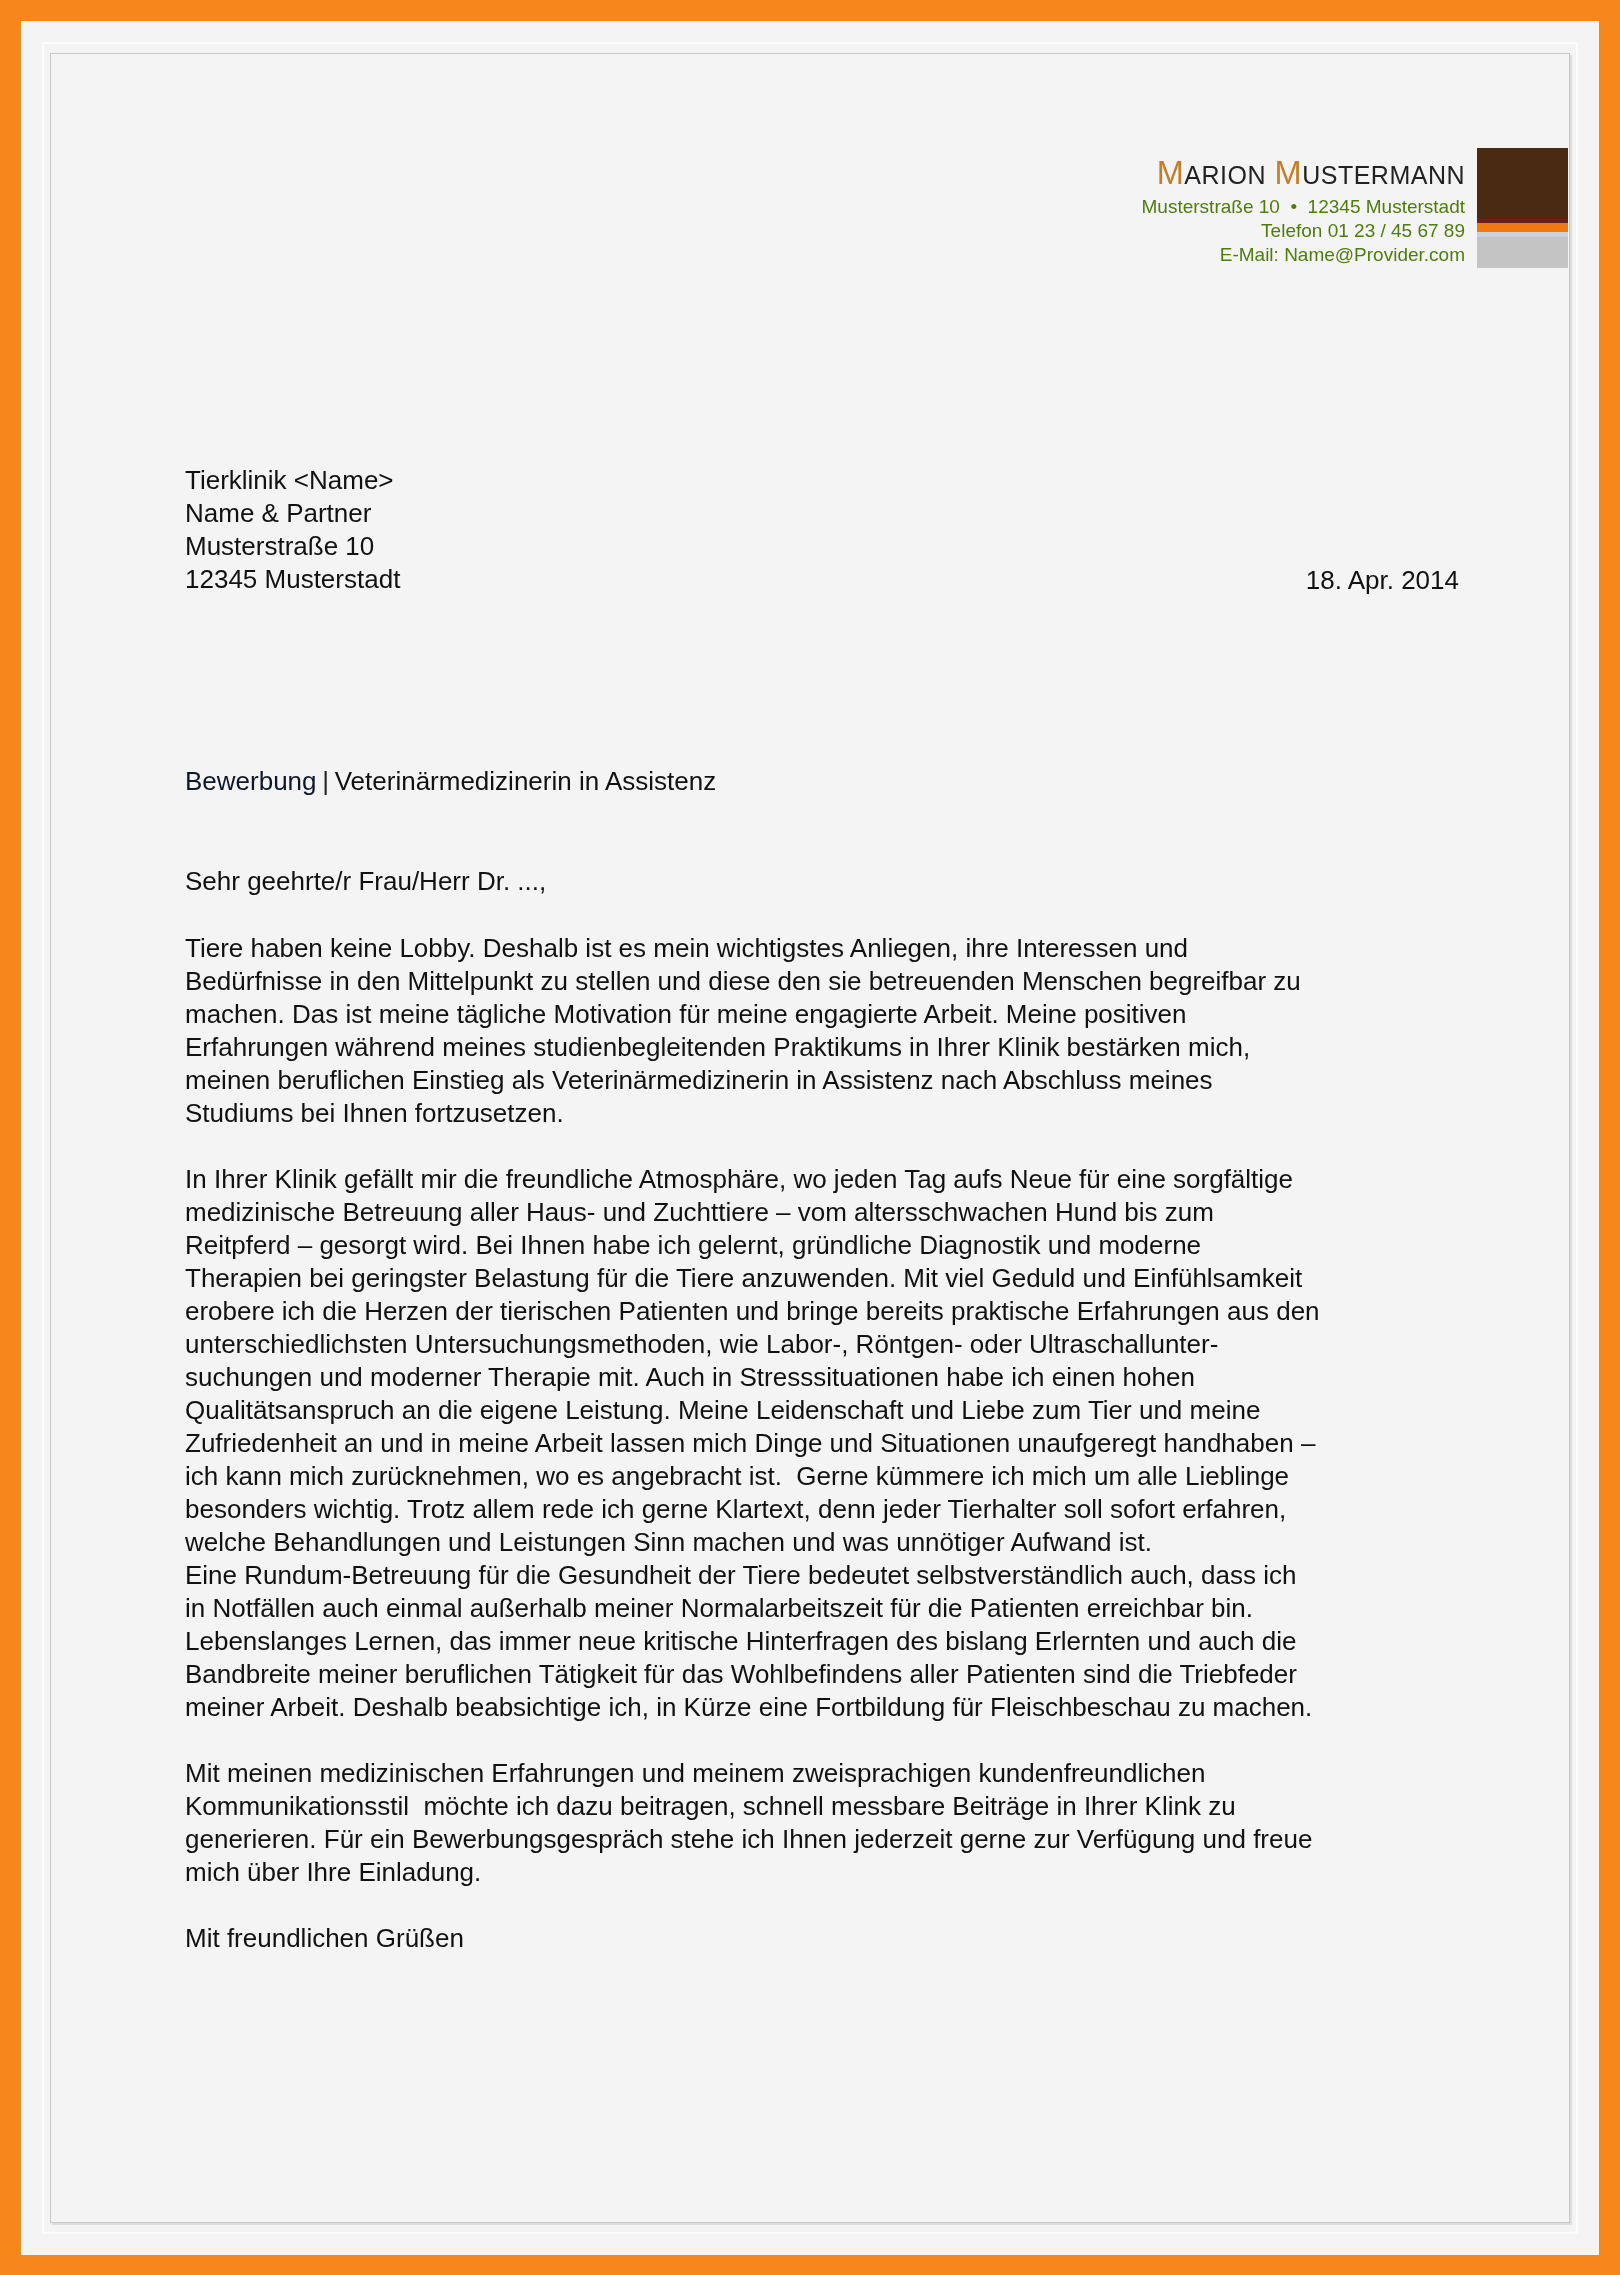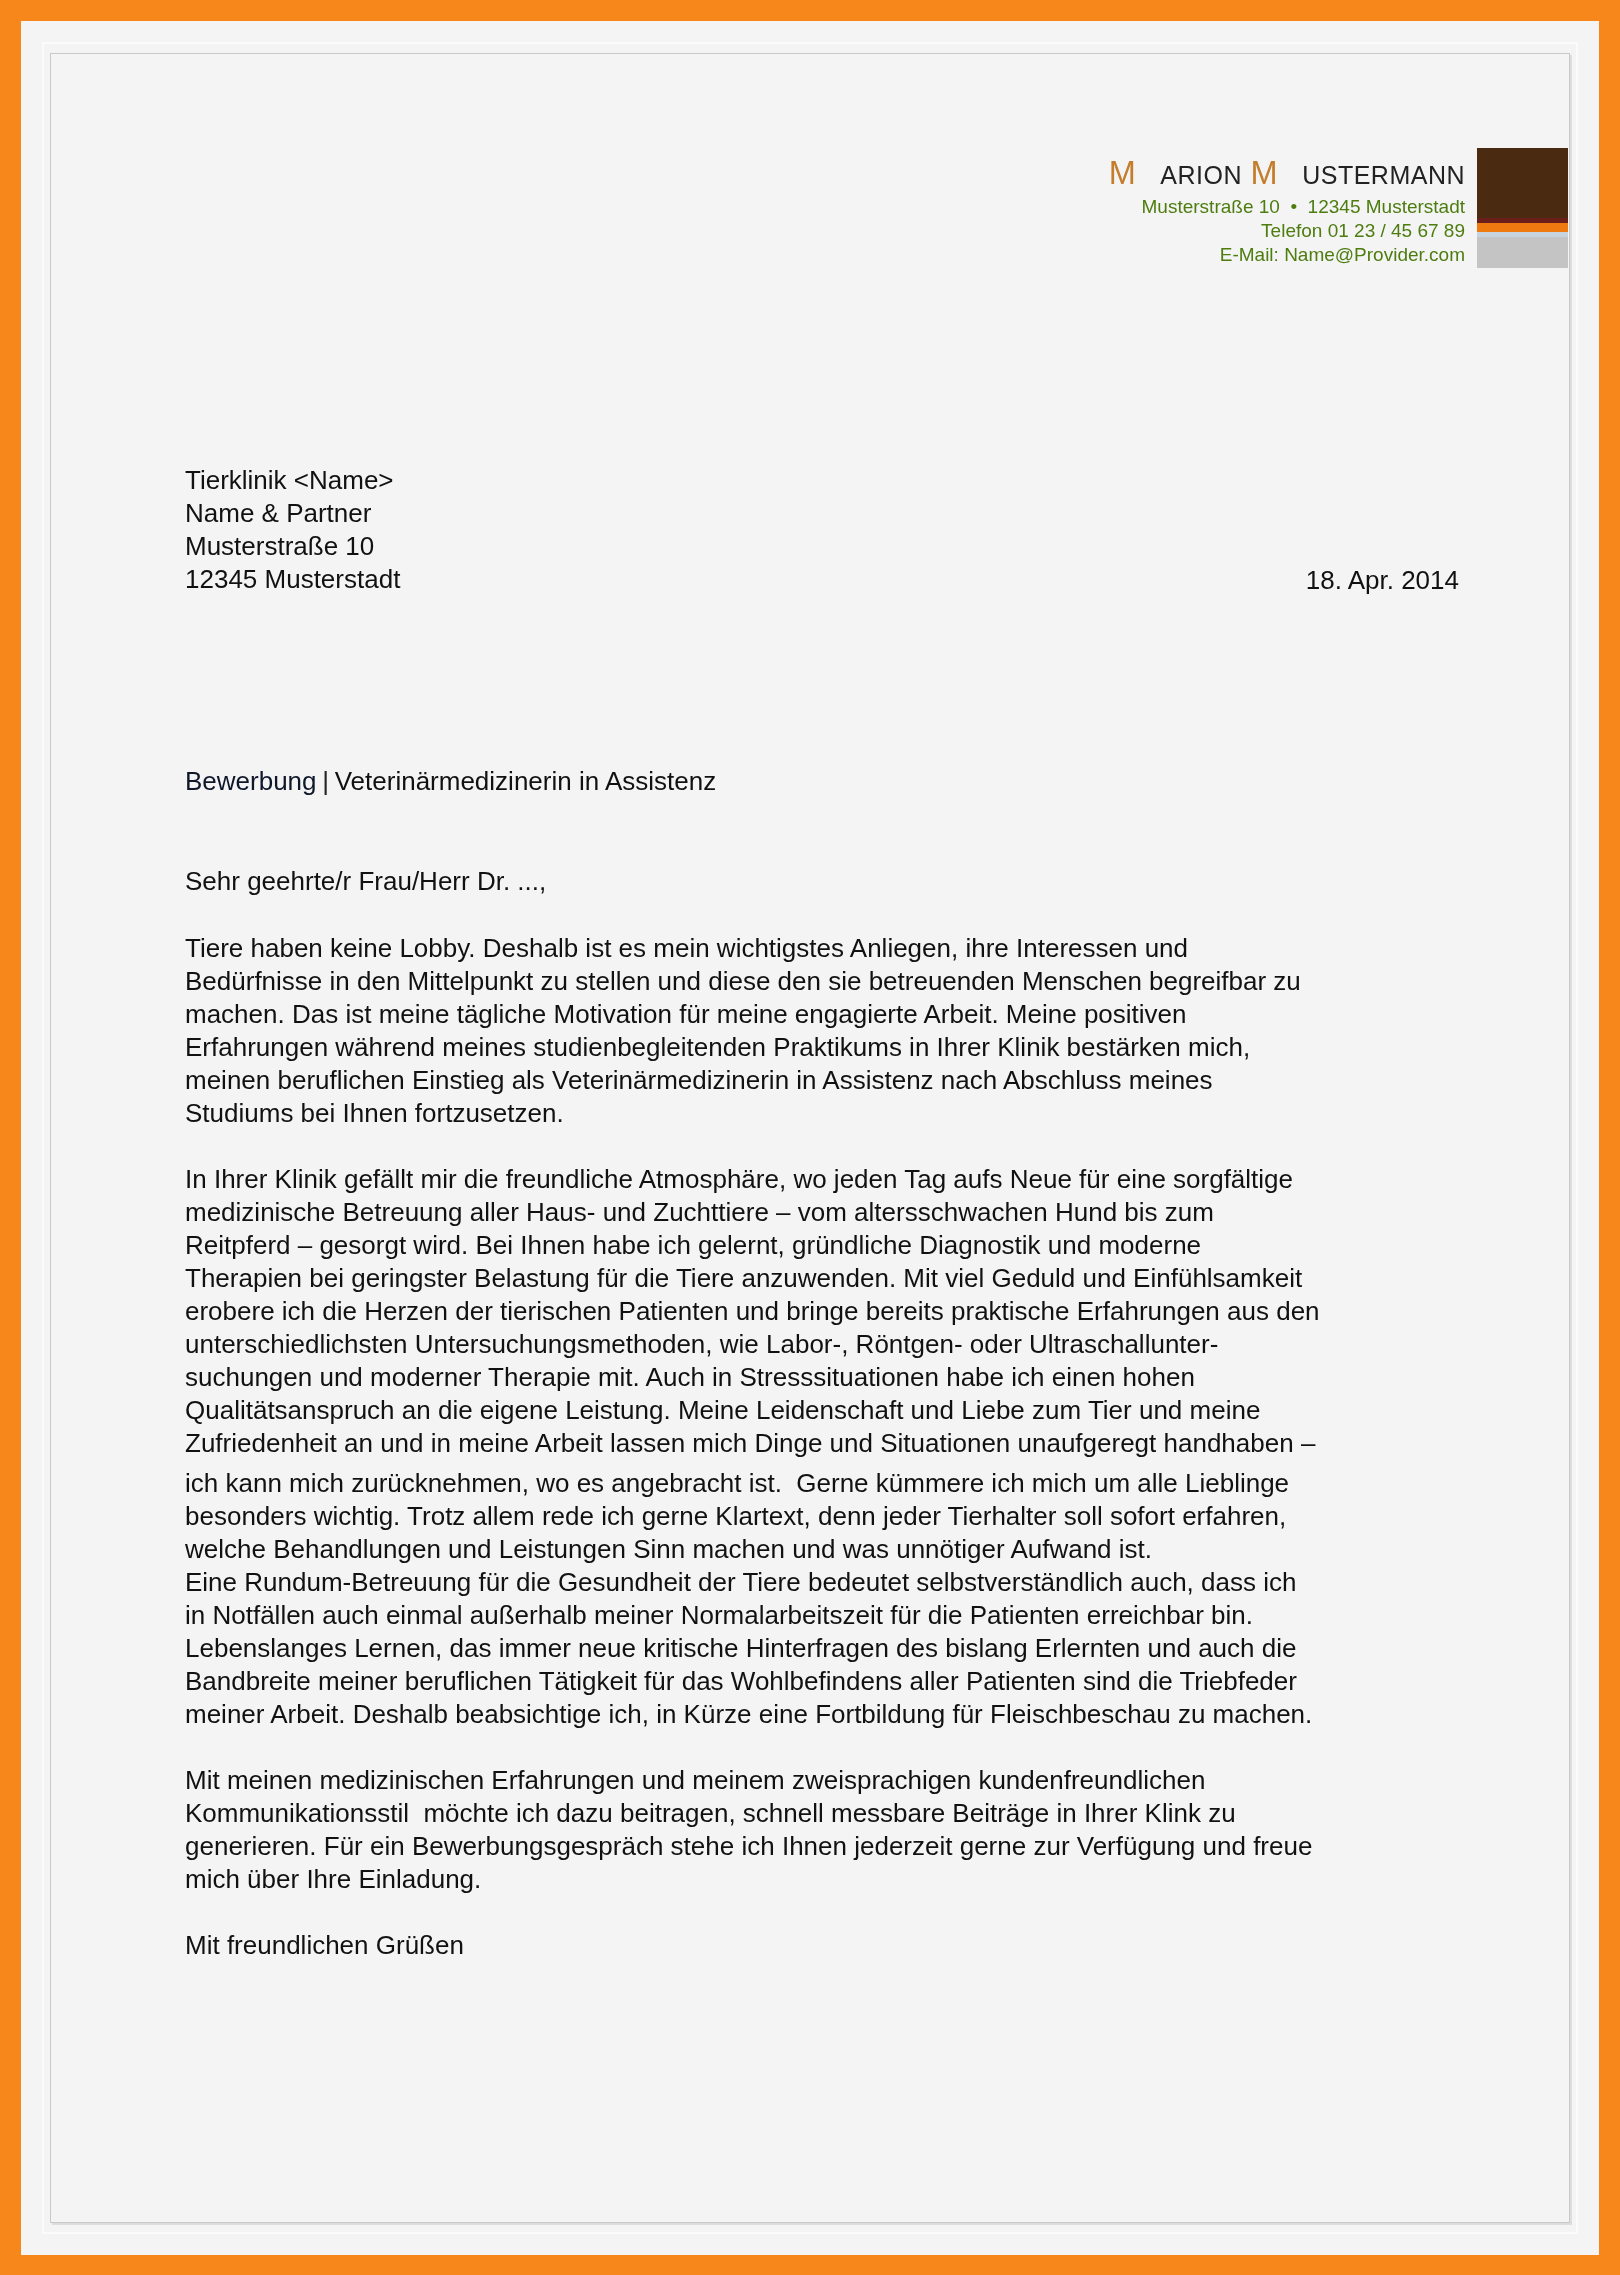--- a/index.html
+++ b/index.html
@@ -28,21 +28,21 @@
   }
   .sender {
     position: absolute; right: 155px; top: 153px;
     text-align: right;
   }
   .sender-name {
     font-size: 29px; letter-spacing: 0.5px; color: #222; font-weight: normal;
     line-height: 40px;
   }
   .sender-name .initial { color: #c47d2a; font-size: 32.5px; }
-  .sender-name .rest { font-size: 25px; margin-left: 24px; }
+  .sender-name .rest { font-size: 25px; }
   .sender-line { font-size: 19px; line-height: 24px; color: #4d7c0f; }
   .color-block { position: absolute; left: 1477px; top: 148px; width: 91px; }
   .cb-brown { height: 70px; background: #4a2b12; }
   .cb-darkred { height: 4.8px; background: #6b1f1a; }
   .cb-orange { height: 9.6px; background: #ee7a10; }
   .cb-light { height: 4.8px; background: #c7d3de; }
   .cb-grey { height: 31px; background: #c4c4c4; }
 
   .recipient { position: absolute; left: 185px; top: 464px; font-size: 26px; line-height: 33px; }
   .date { position: absolute; right: 161px; top: 564px; font-size: 26px; line-height: 33px; }
@@ -111,21 +111,21 @@
   <div class="para tight">
     <span class="line">In Ihrer Klinik gefällt mir die freundliche Atmosphäre, wo jeden Tag aufs Neue für eine sorgfältige</span>
     <span class="line">medizinische Betreuung aller Haus- und Zuchttiere – vom altersschwachen Hund bis zum</span>
     <span class="line">Reitpferd – gesorgt wird. Bei Ihnen habe ich gelernt, gründliche Diagnostik und moderne</span>
     <span class="line">Therapien bei geringster Belastung für die Tiere anzuwenden. Mit viel Geduld und Einfühlsamkeit</span>
     <span class="line">erobere ich die Herzen der tierischen Patienten und bringe bereits praktische Erfahrungen aus den</span>
     <span class="line">unterschiedlichsten Untersuchungsmethoden, wie Labor-, Röntgen- oder Ultraschallunter-</span>
     <span class="line">suchungen und moderner Therapie mit. Auch in Stresssituationen habe ich einen hohen</span>
     <span class="line">Qualitätsanspruch an die eigene Leistung. Meine Leidenschaft und Liebe zum Tier und meine</span>
     <span class="line">Zufriedenheit an und in meine Arbeit lassen mich Dinge und Situationen unaufgeregt handhaben –</span>
-    <span class="line" style="white-space:pre;margin-top:7px;">ich kann mich zurücknehmen, wo es angebracht ist.  Gerne kümmere ich mich um alle Lieblinge</span>
+    <span class="line" style="white-space:pre;">ich kann mich zurücknehmen, wo es angebracht ist.  Gerne kümmere ich mich um alle Lieblinge</span>
     <span class="line">besonders wichtig. Trotz allem rede ich gerne Klartext, denn jeder Tierhalter soll sofort erfahren,</span>
     <span class="line">welche Behandlungen und Leistungen Sinn machen und was unnötiger Aufwand ist.</span>
   </div>
   <div class="para">
     <span class="line">Eine Rundum-Betreuung für die Gesundheit der Tiere bedeutet selbstverständlich auch, dass ich</span>
     <span class="line">in Notfällen auch einmal außerhalb meiner Normalarbeitszeit für die Patienten erreichbar bin.</span>
     <span class="line">Lebenslanges Lernen, das immer neue kritische Hinterfragen des bislang Erlernten und auch die</span>
     <span class="line">Bandbreite meiner beruflichen Tätigkeit für das Wohlbefindens aller Patienten sind die Triebfeder</span>
     <span class="line">meiner Arbeit. Deshalb beabsichtige ich, in Kürze eine Fortbildung für Fleischbeschau zu machen.</span>
   </div>

